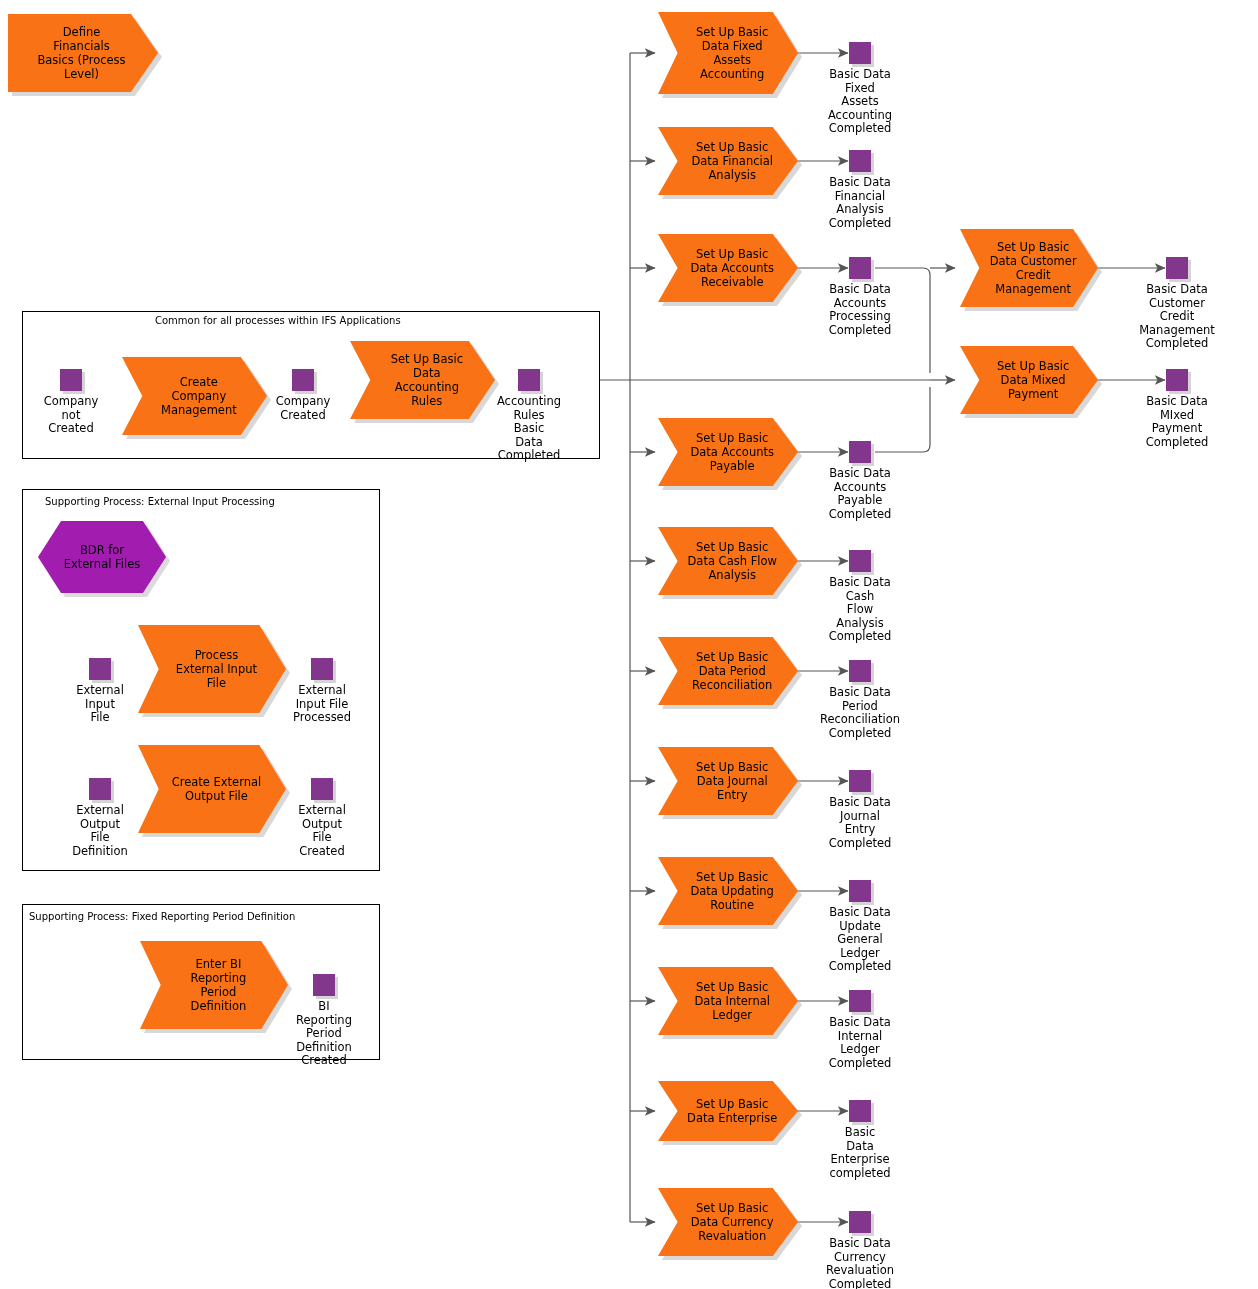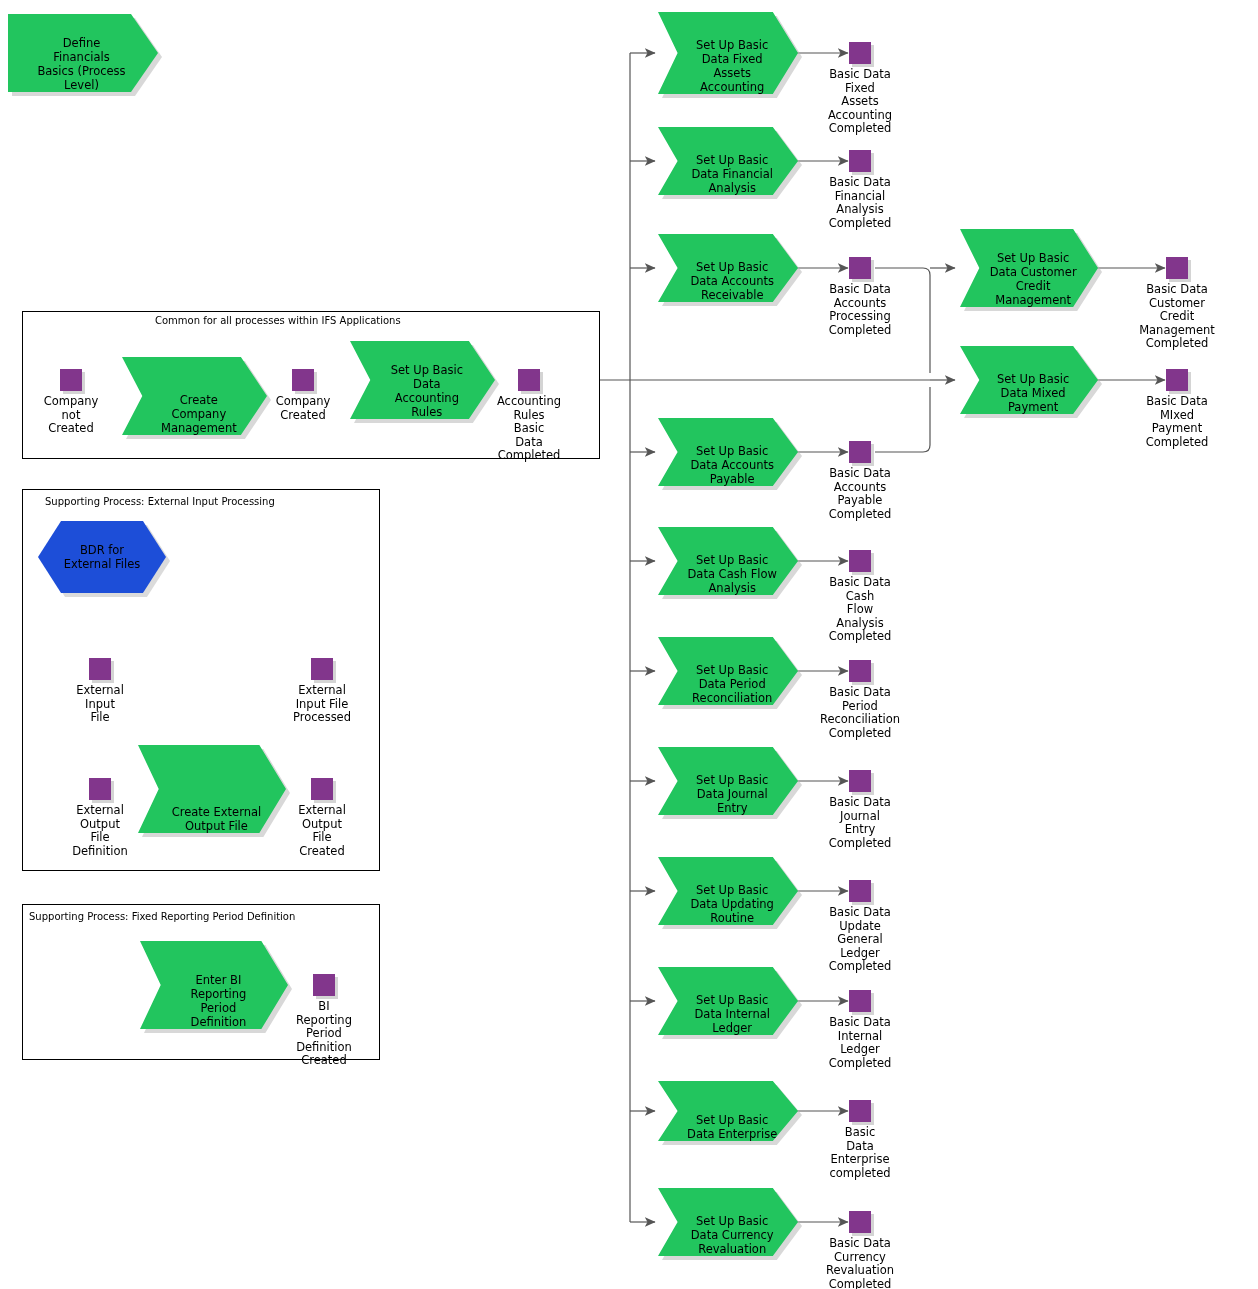--- a/index.html
+++ b/index.html
@@ -47,24 +47,24 @@
     left:4px; top:4px;
     width:100%; height:100%;
     background:#b8b8b8;
     opacity:.55;
     clip-path:polygon(0% 0%, 82% 0%, 100% 50%, 82% 100%, 0% 100%, 14% 50%);
   }
   .proc .body{
     position:absolute;
     left:0; top:0;
     width:100%; height:100%;
-    background:#22c55e;
+    background:#f97316;
     clip-path:polygon(0% 0%, 82% 0%, 100% 50%, 82% 100%, 0% 100%, 14% 50%);
     display:flex;
-    align-items:flex-end;
+    align-items:center;
     justify-content:center;
   }
   .proc.flat .shadow,
   .proc.flat .body{
     clip-path:polygon(0% 0%, 82% 0%, 100% 50%, 82% 100%, 0% 100%);
   }
   .proc .txt{
     position:relative;
     text-align:center;
     font-size:11.5px;
@@ -77,21 +77,21 @@
 
   
   .hexa{ position:absolute; }
   .hexa .shadow{
     position:absolute;left:4px;top:4px;width:100%;height:100%;
     background:#b8b8b8;opacity:.5;
     clip-path:polygon(18% 0%, 82% 0%, 100% 50%, 82% 100%, 18% 100%, 0% 50%);
   }
   .hexa .body{
     position:absolute;left:0;top:0;width:100%;height:100%;
-    background:#1d4ed8;
+    background:#a21caf;
     clip-path:polygon(18% 0%, 82% 0%, 100% 50%, 82% 100%, 18% 100%, 0% 50%);
     display:flex;align-items:center;justify-content:center;
   }
   .hexa .txt{
     text-align:center;font-size:11.5px;line-height:14px;color:#000;white-space:pre-line;
   }
 
   
   .state{ position:absolute; }
   .state .sq-shadow{
@@ -244,20 +244,28 @@
     </div>
   </div>
 
   <div class="state" style="left:89px; top:658px;">
     <div class="sq-shadow"></div>
     <div class="sq"></div>
     <div class="cap">External
 Input File</div>
   </div>
 
+  <div class="proc" style="left:138px; top:625px; width:148px; height:88px;">
+    <div class="shadow"></div>
+    <div class="body">
+      <div class="txt">Process
+External Input
+File</div>
+    </div>
+  </div>
 
   <div class="state" style="left:311px; top:658px;">
     <div class="sq-shadow"></div>
     <div class="sq"></div>
     <div class="cap">External
 Input File
 Processed</div>
   </div>
 
   <div class="state" style="left:89px; top:778px;">

